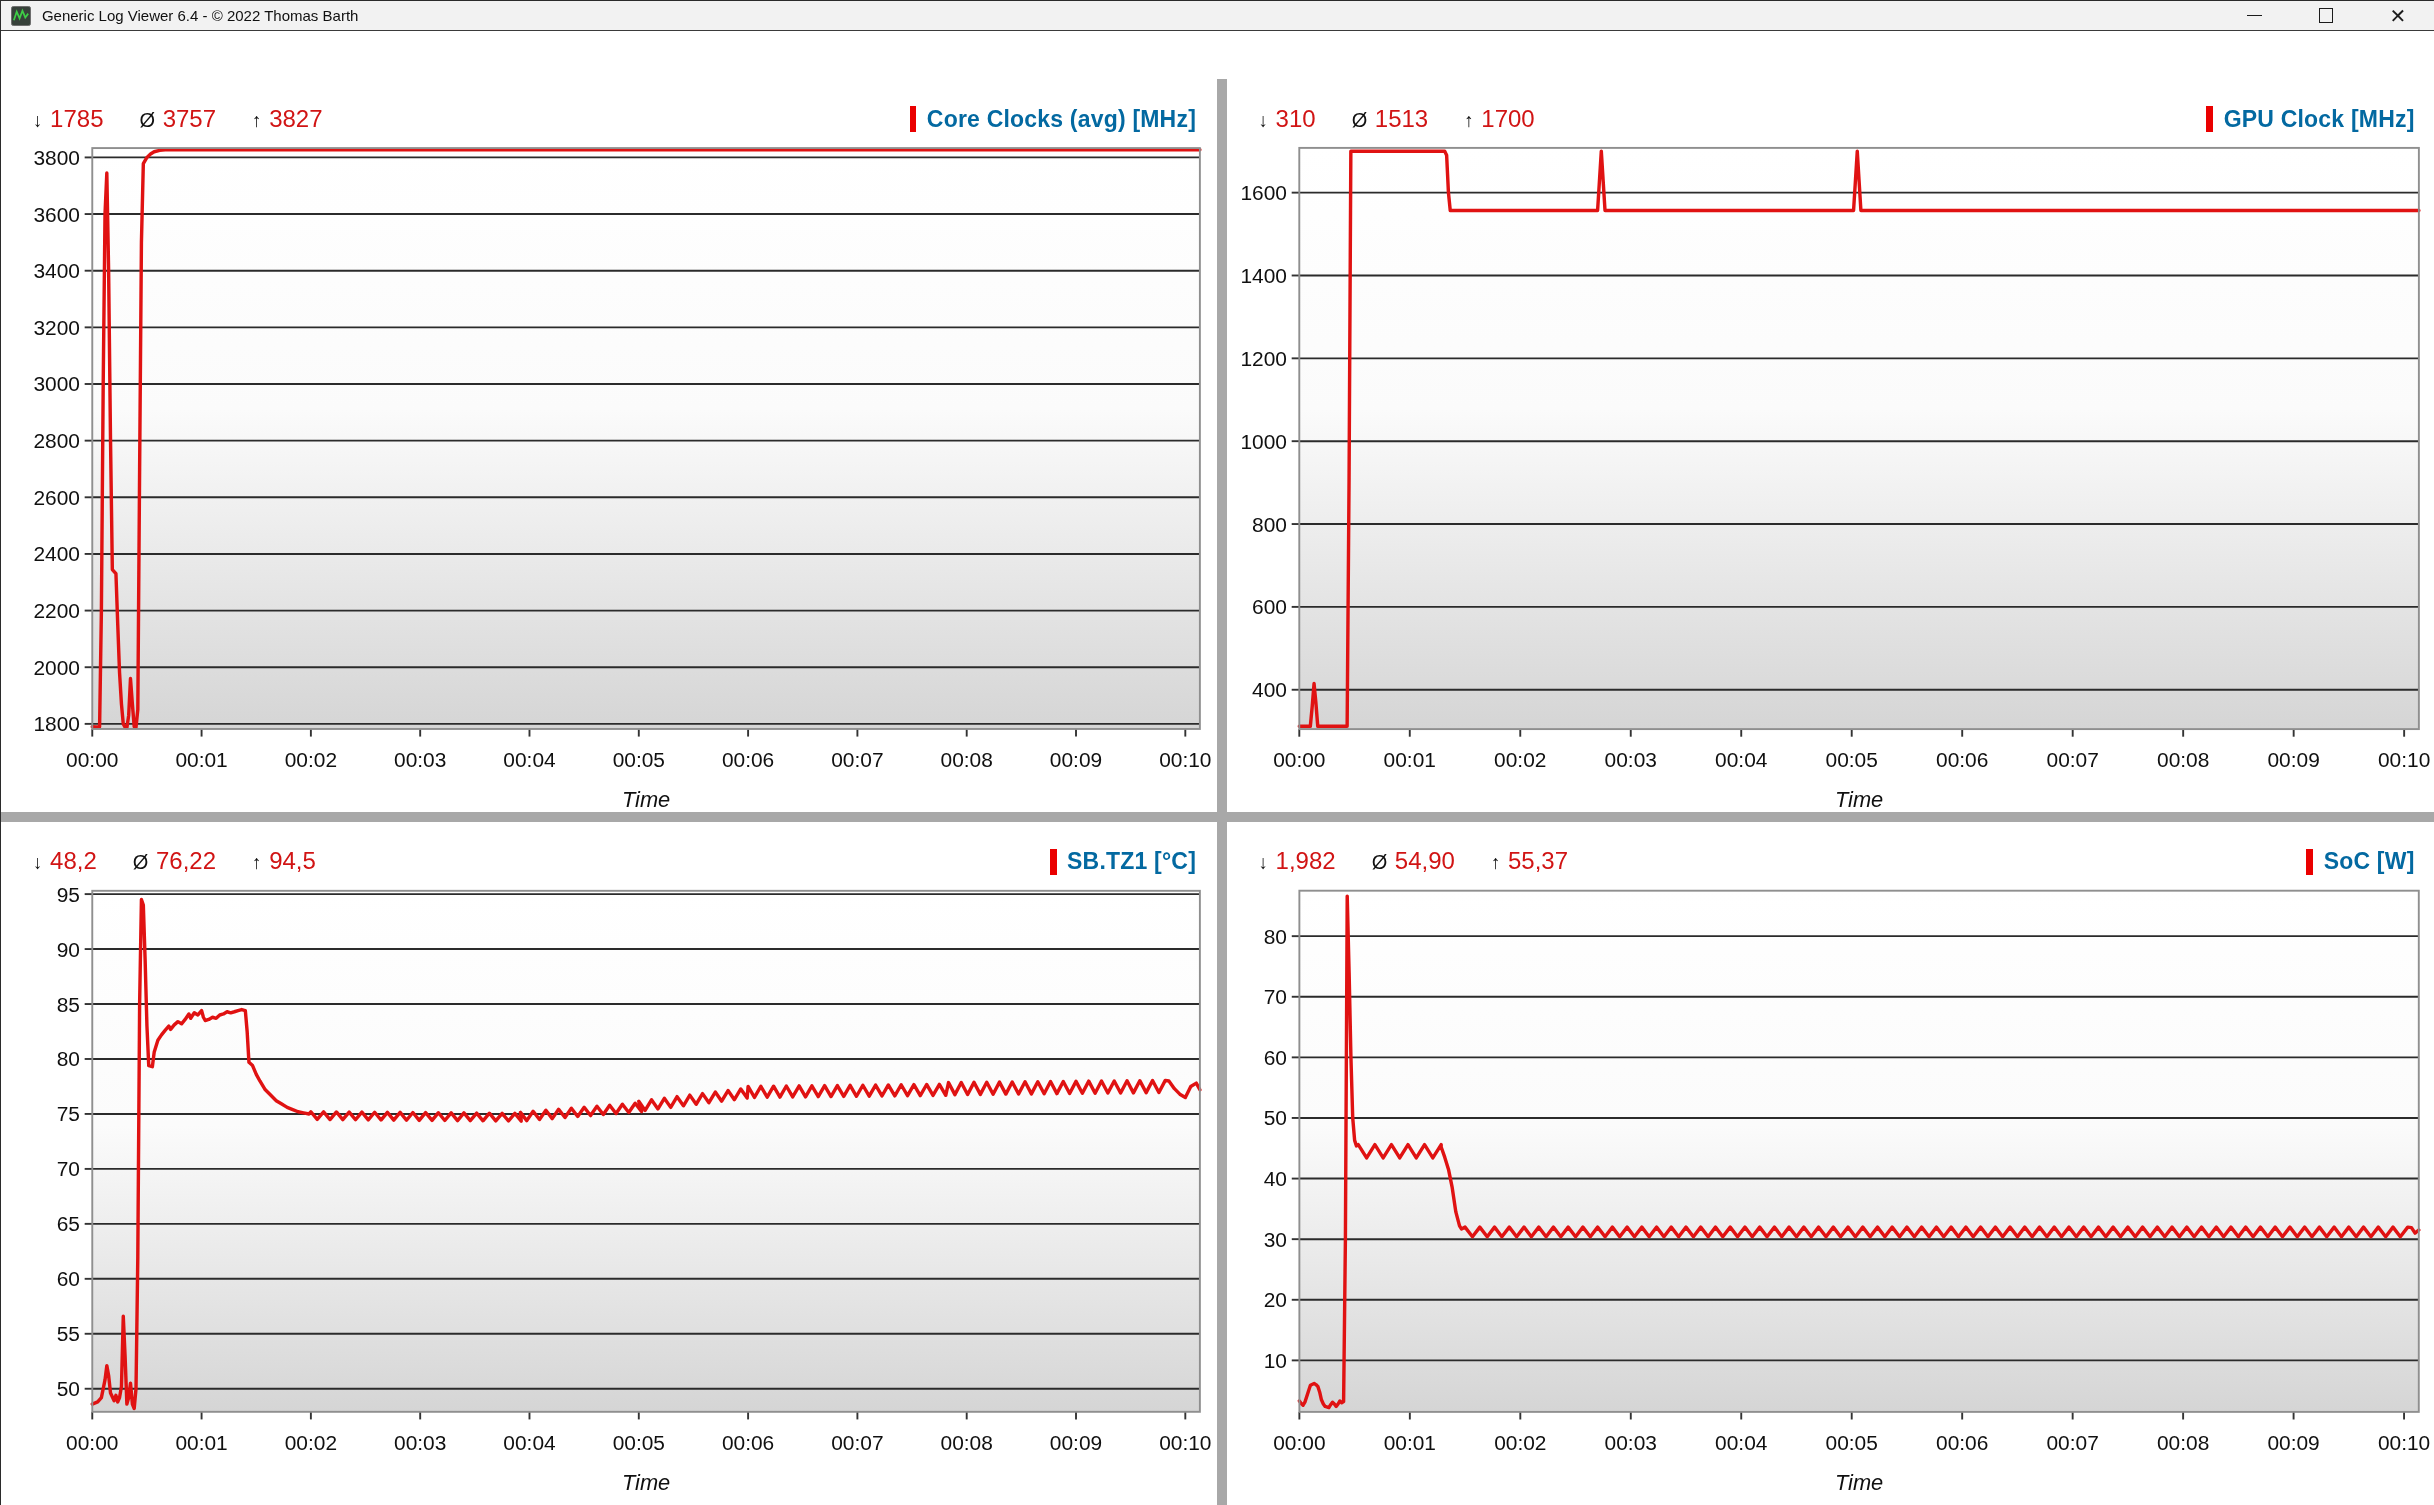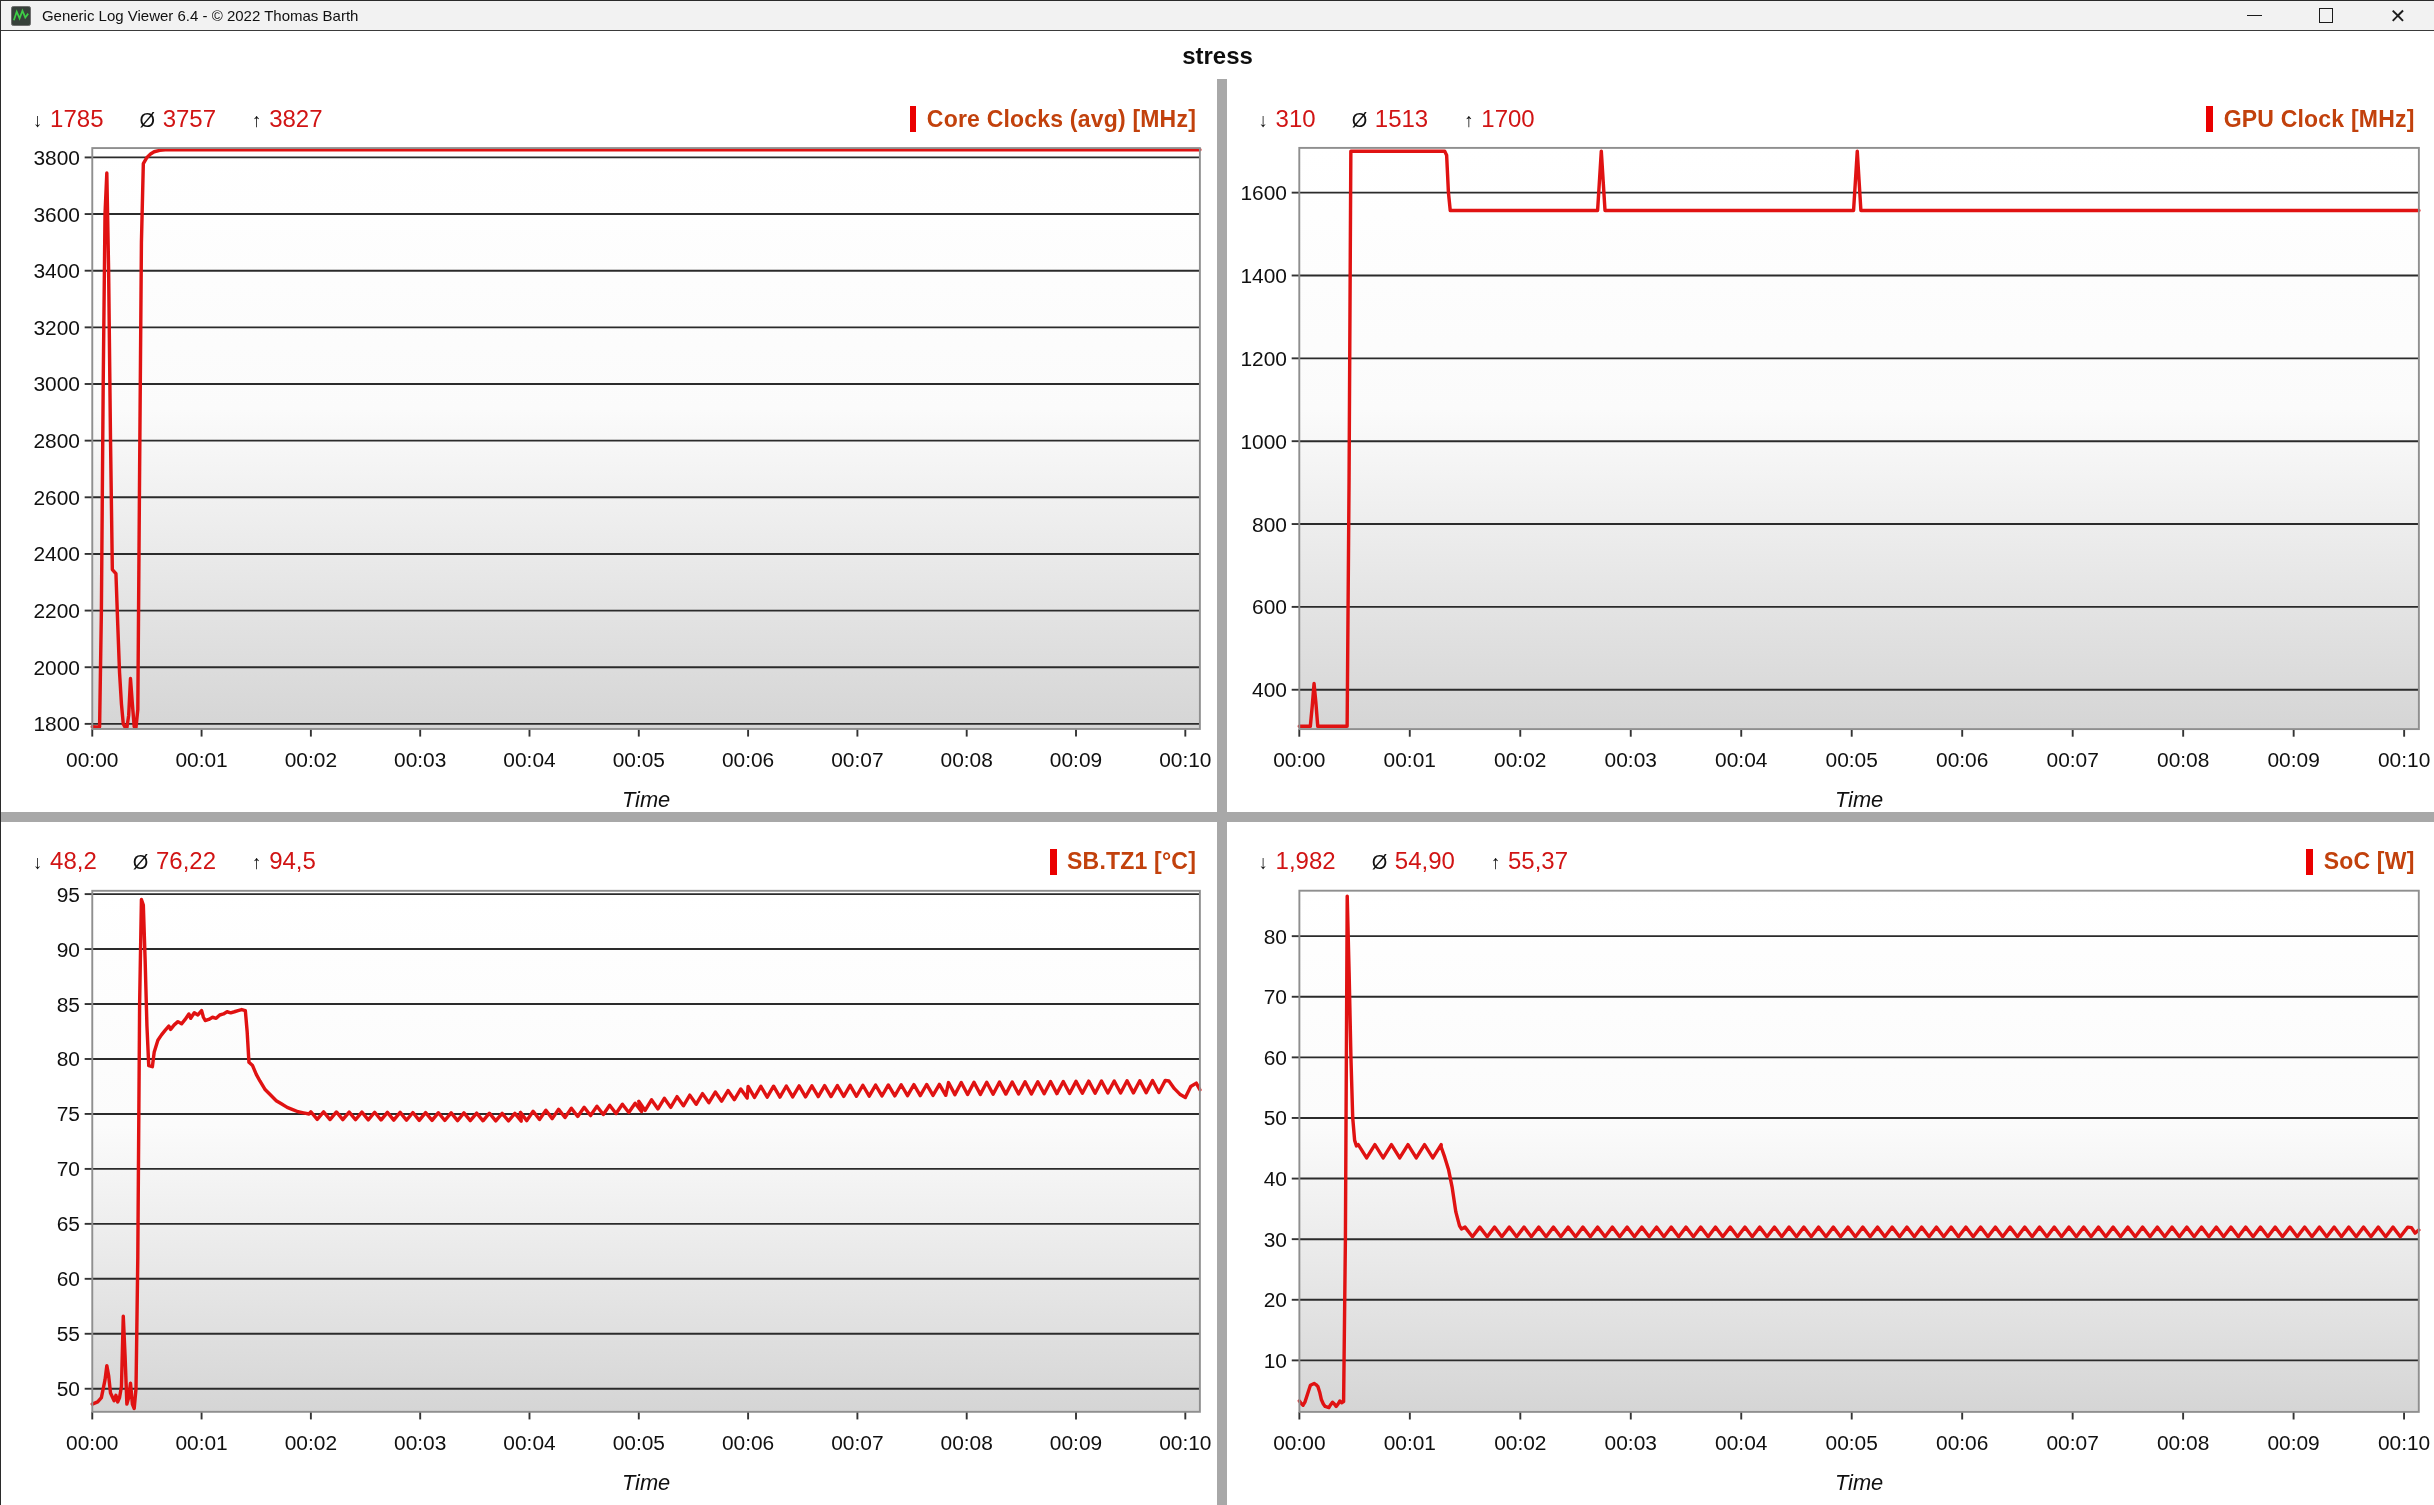--- a/index.html
+++ b/index.html
@@ -26,21 +26,21 @@
   .panel{display:flex;flex-direction:column;background:#fff;overflow:hidden;}
   .panel-header{height:63px;flex:0 0 63px;display:flex;align-items:flex-end;justify-content:space-between;
                 padding:0 21px 9.5px 32px;box-sizing:border-box;}
   .stats{display:flex;gap:36px;align-items:baseline;}
   .stat{display:flex;gap:7.6px;align-items:baseline;}
   .stat-icon{font-size:19px;color:#111;}
   .stat-avg-icon{font-size:20px;color:#111;}
   .stat-value{font-size:24px;color:#d11414;}
   .legend{display:flex;align-items:center;gap:10.5px;}
   .legend-bar{width:6.7px;height:26px;background:#ea0000;}
-  .legend-label{font-size:23px;font-weight:bold;color:#c2410c;letter-spacing:0.2px;}
+  .legend-label{font-size:23px;font-weight:bold;color:#0369a1;letter-spacing:0.2px;}
   .panel-plot{flex:1 1 auto;}
   svg text{fill:#101010;}
   .tick-label{font-size:22px;}
   .time-label{font-size:23px;font-style:italic;}
 </style>
 </head>
 <body>
 
 <div class="app">
 
@@ -56,21 +56,20 @@
         </div>
       <div class="win-btn">
           <span class="max-glyph"></span>
         </div>
       <div class="win-btn">
           <span class="close-glyph">✕</span>
         </div>
     </div>
   </div>
 
-  <div class="page-title">stress</div>
 
   <div class="grid">
 
     <div class="panel">
       <div class="panel-header">
         <div class="stats">
           <span class="stat">
               <span class="stat-icon">↓</span>
               <span class="stat-value">1785</span>
             </span>

